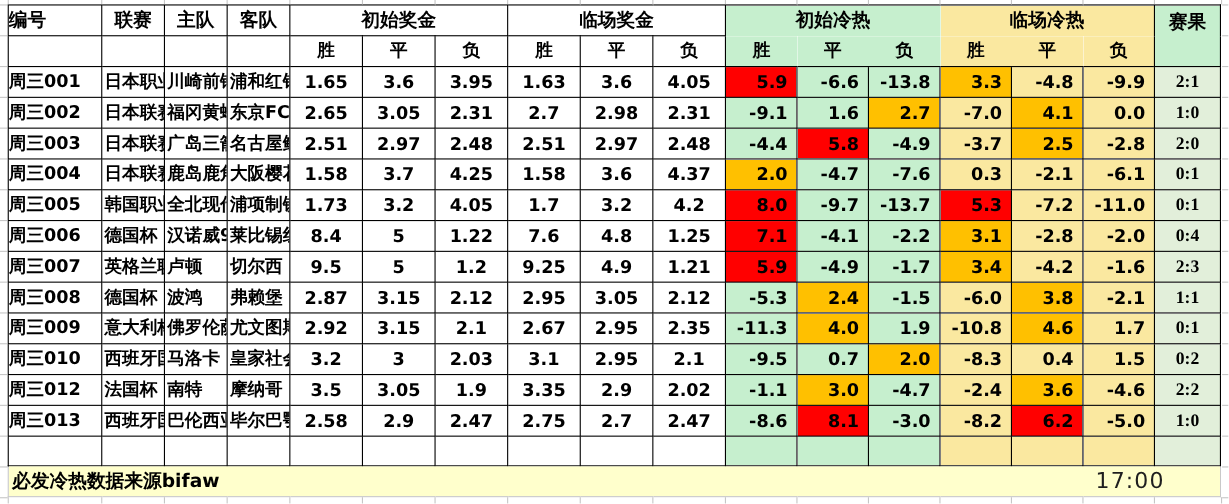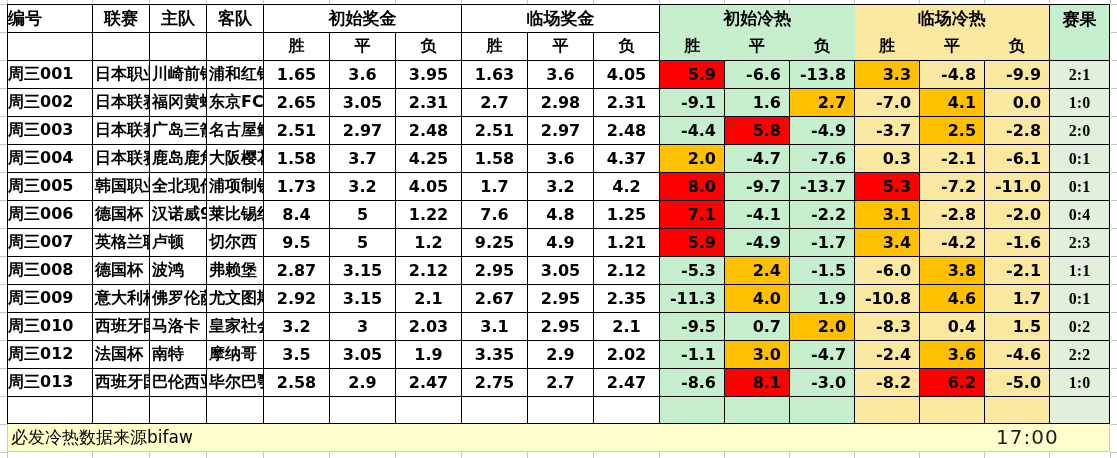--- a/index.html
+++ b/index.html
@@ -32,21 +32,21 @@
   .bg-orange{background:var(--orange);}
   .bg-red{background:var(--red);}
   .nb-t{border-top-style:hidden;}
   .nb-b{border-bottom-style:hidden;}
   .nb-l{border-left-style:hidden;}
   .nb-r{border-right-style:hidden;}
   tr.footer-row td.footer-cell{
     position:relative;background:var(--footer-yellow);
     border:1px solid #c9c9c9;text-align:left;height:27px;
   }
-  .footer-cell .src{font-size:17px;font-weight:400;padding-left:3px;}
+  .footer-cell .src{font-size:17px;font-weight:700;padding-left:3px;}
   .footer-cell .time{
     position:absolute;left:988px;top:1px;font-weight:400;font-size:20px;color:#1f1f1f;letter-spacing:1px;
   }
   .tick{position:absolute;background:#c6c6c6;}
 </style>
 </head>
 <body>
 
 <div class="screen" id="screen">
   <table id="main-table">

